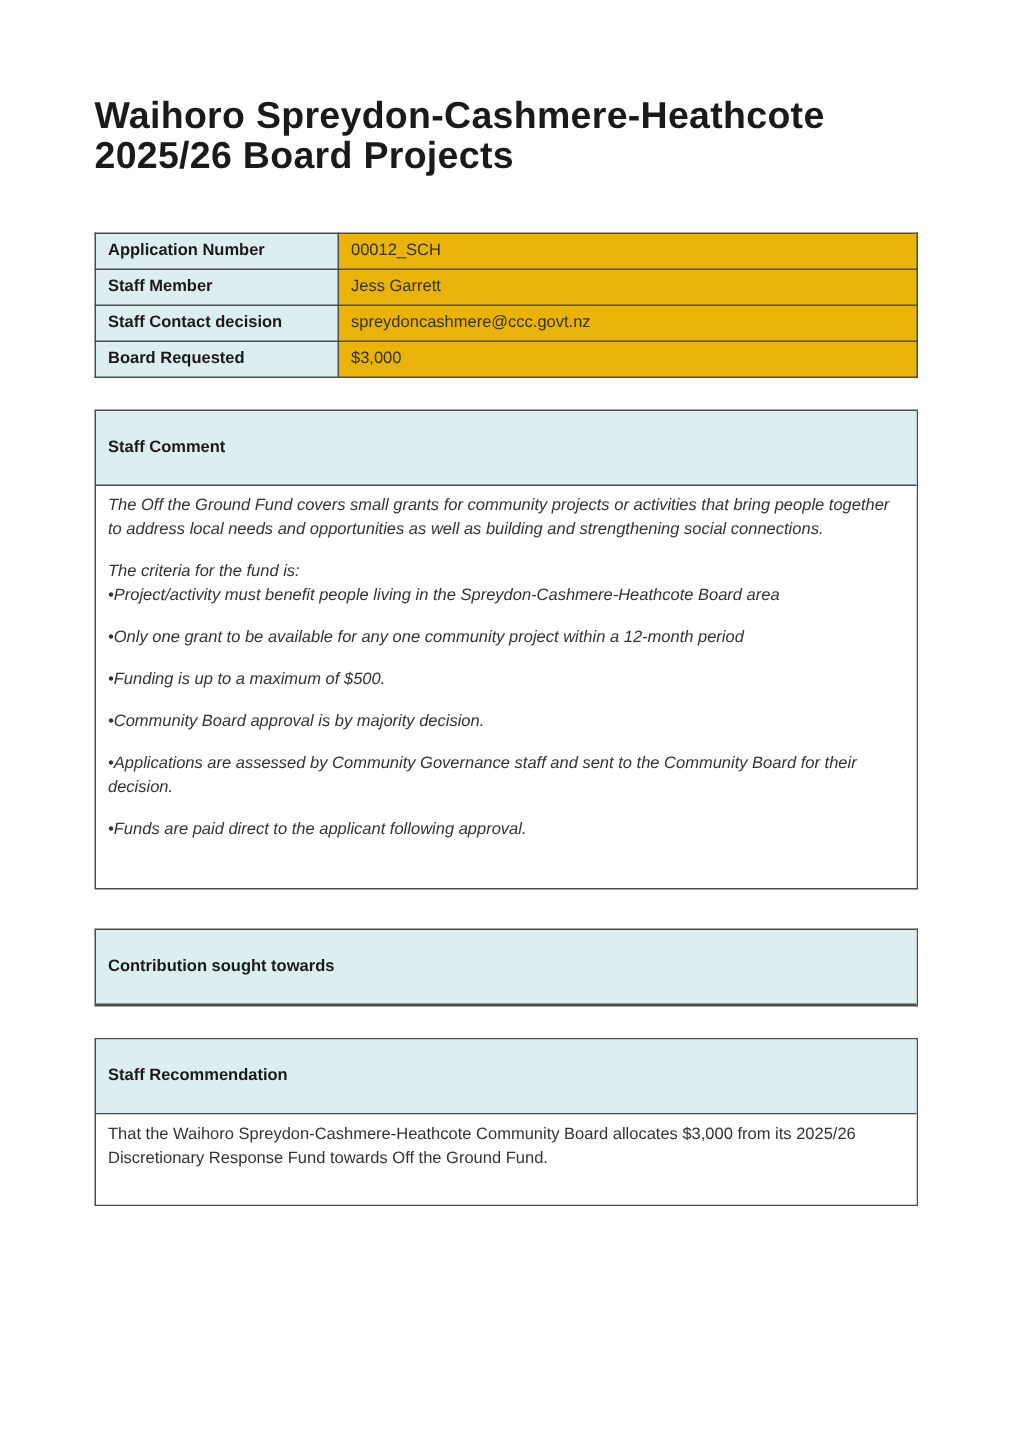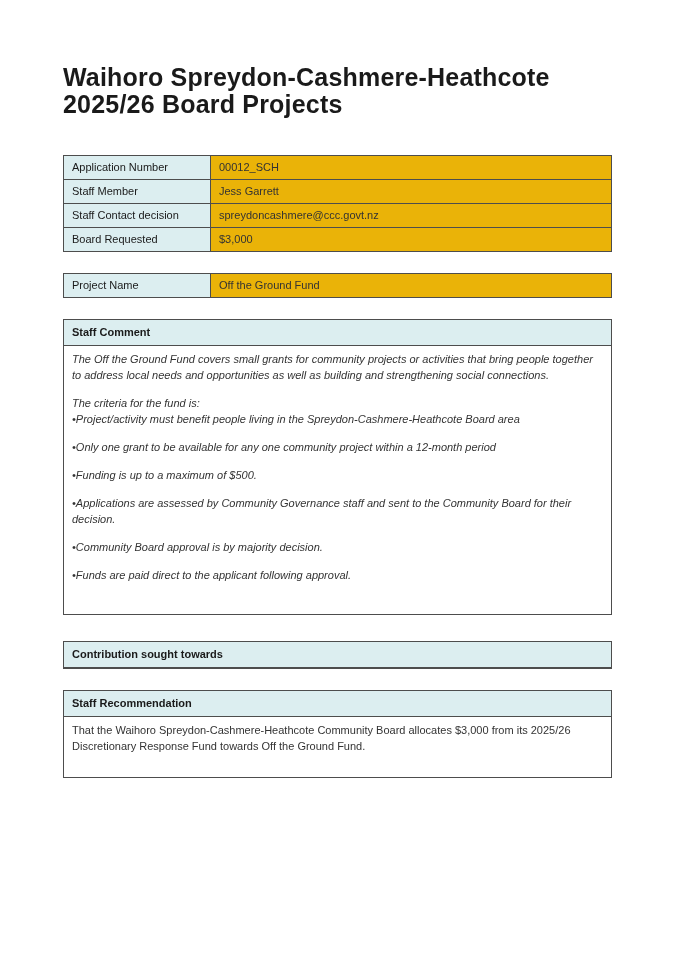--- a/index.html
+++ b/index.html
@@ -34,42 +34,42 @@
     table-layout: fixed;
   }
   table.kv-table td {
     border: 1px solid #4d4d4d;
     font-size: 11px;
     line-height: 15px;
     padding: 4px 8px;
     vertical-align: middle;
   }
   td.kv-label {
-    width: 147px;
+    width: 162px;
     background: #dceef0;
-    font-weight: normal;
+    font-weight: bold;
     color: #1a1a1a;
   }
   td.kv-value {
     background: #eab308;
     color: #333333;
   }
   .block { margin-bottom: 21px; }
   .block-gap-lg { margin-bottom: 26px; }
   .section {
     border: 1px solid #4d4d4d;
   }
   .section-header {
     background: #dceef0;
     border-bottom: 1px solid #4d4d4d;
     font-size: 11px;
     line-height: 15px;
     font-weight: bold;
     color: #1a1a1a;
-    padding: 5px 8px;
+    padding: 17px 8px;
   }
   .section-body {
     background: #ffffff;
     font-size: 11px;
     line-height: 16px;
     color: #333333;
     padding: 5px 8px 8px 8px;
   }
   .section-body p {
     margin: 0 0 12px 0;
@@ -103,41 +103,31 @@
         <td class="kv-value">spreydoncashmere@ccc.govt.nz</td>
       </tr>
       <tr>
         <td class="kv-label">Board Requested</td>
         <td class="kv-value">$3,000</td>
       </tr>
     </tbody>
       </table>
   </div>
 
-  <div class="block">
-    <table class="kv-table">
-      <tbody>
-          <tr>
-        <td class="kv-label">Project Name</td>
-        <td class="kv-value">Off the Ground Fund</td>
-      </tr>
-    </tbody>
-      </table>
-  </div>
 
   <div class="section block-gap-lg">
     <div class="section-header">Staff Comment</div>
     <div class="section-body comment-body">
       <p>The Off the Ground Fund covers small grants for community projects or activities that bring people together to address local needs and opportunities as well as building and strengthening social connections.</p>
       <p>The criteria for the fund is:
 •Project/activity must benefit people living in the Spreydon-Cashmere-Heathcote Board area</p>
       <p>•Only one grant to be available for any one community project within a 12-month period</p>
       <p>•Funding is up to a maximum of $500.</p>
+      <p>•Community Board approval is by majority decision.</p>
       <p>•Applications are assessed by Community Governance staff and sent to the Community Board for their decision.</p>
-      <p>•Community Board approval is by majority decision.</p>
       <p>•Funds are paid direct to the applicant following approval.</p>
     </div>
   </div>
 
   <div class="section block">
     <div class="section-header">Contribution sought towards</div>
   </div>
 
   <div class="section">
     <div class="section-header">Staff Recommendation</div>

